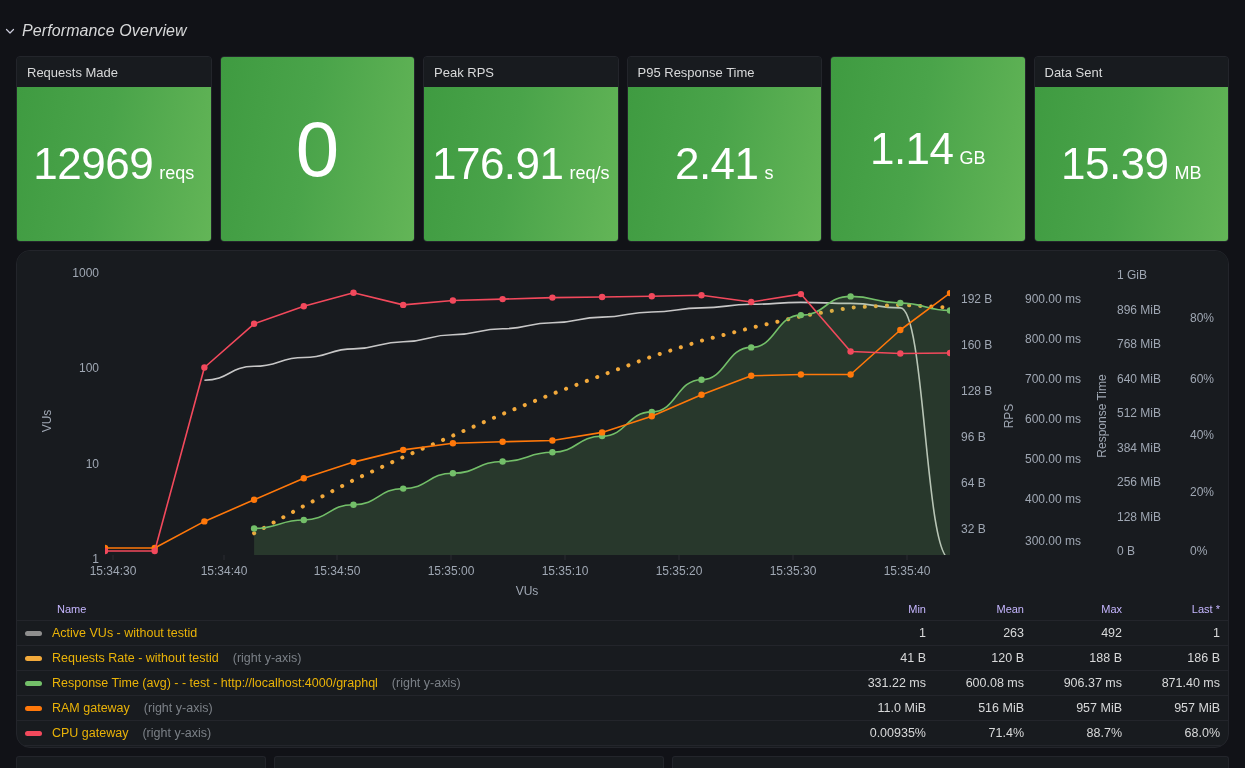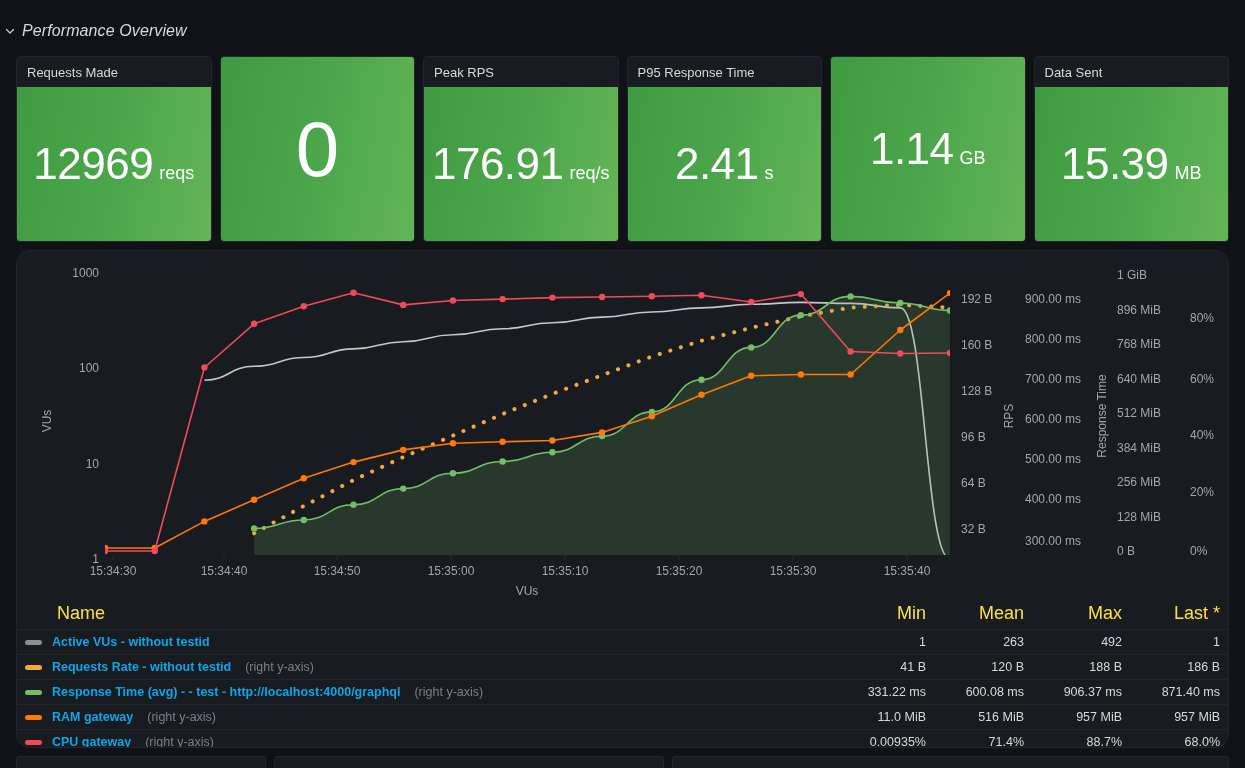--- a/index.html
+++ b/index.html
@@ -77,41 +77,41 @@
 
   
   .legend {
     position: absolute; left: 0; top: 348px;
     width: 1211px; height: 148px;
     font-size: 12.5px;
     overflow: hidden;
   }
   .legend-table { width: 100%; border-collapse: collapse; table-layout: fixed; }
   .legend-table th {
-    font-weight: 500; color: #fde047; font-size: 18px;
+    font-weight: 500; color: #c4b5fd; font-size: 11px;
     padding: 4px 8px 5px 8px; text-align: right;
     border-bottom: 1px solid #23252b;
     white-space: nowrap;
   }
   .legend-table th.name-col { text-align: left; padding-left: 40px; width: auto; }
   .legend-table td {
     padding: 5px 8px; text-align: right;
     border-bottom: 1px solid #23252b;
     color: #d8d9da; white-space: nowrap;
     font-size: 12.5px;
   }
   .legend-table td.name-col {
     text-align: left; padding-left: 8px;
     display: table-cell;
   }
   .name-wrap { display: flex; align-items: center; gap: 10px; }
   .swatch {
     width: 17px; height: 5px; border-radius: 3px; flex: 0 0 17px;
   }
-  .series-name { color: #0ea5e9; font-weight: bold; }
+  .series-name { color: #eab308; }
   .axis-note { color: #7b8087; margin-left: 4px; }
   .col-min, .col-mean, .col-max, .col-last { width: 98px; }
 
   
   .cut-panels { position: absolute; left: 0; top: 756px; width: 1245px; height: 12px; }
   .cut-panel {
     position: absolute; top: 0; height: 12px;
     background: #181b1f;
     border: 1px solid #23252b; border-bottom: none;
     border-radius: 3px 3px 0 0;

